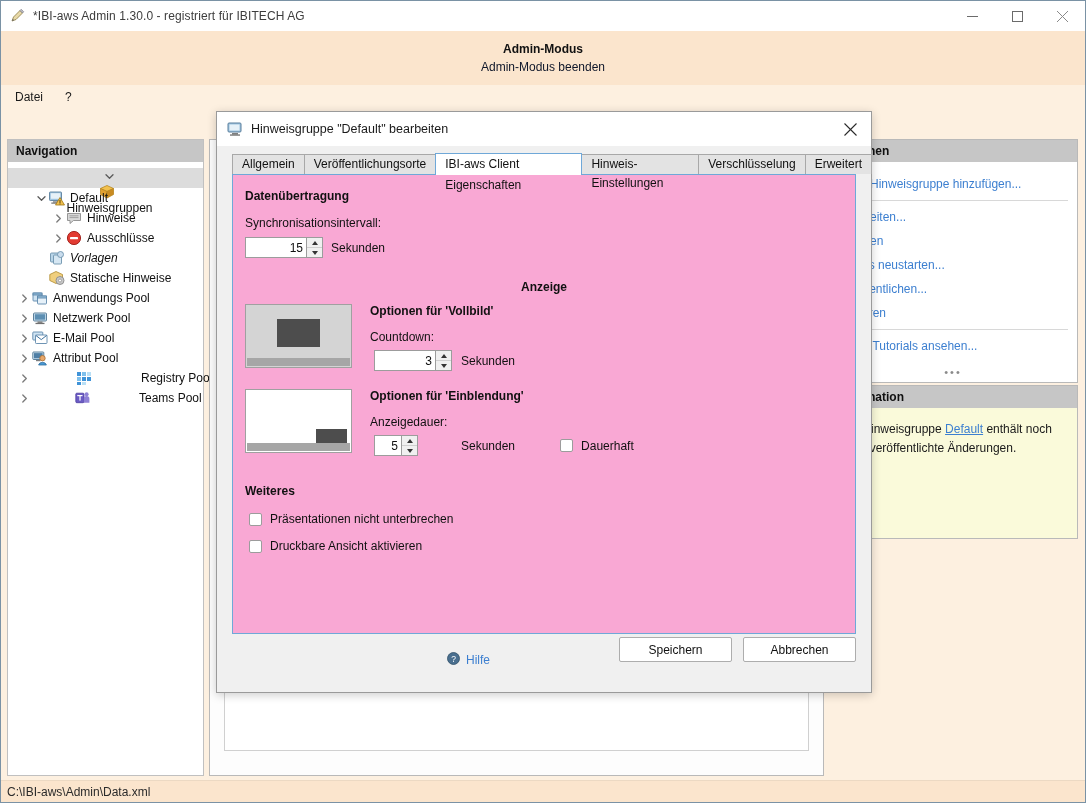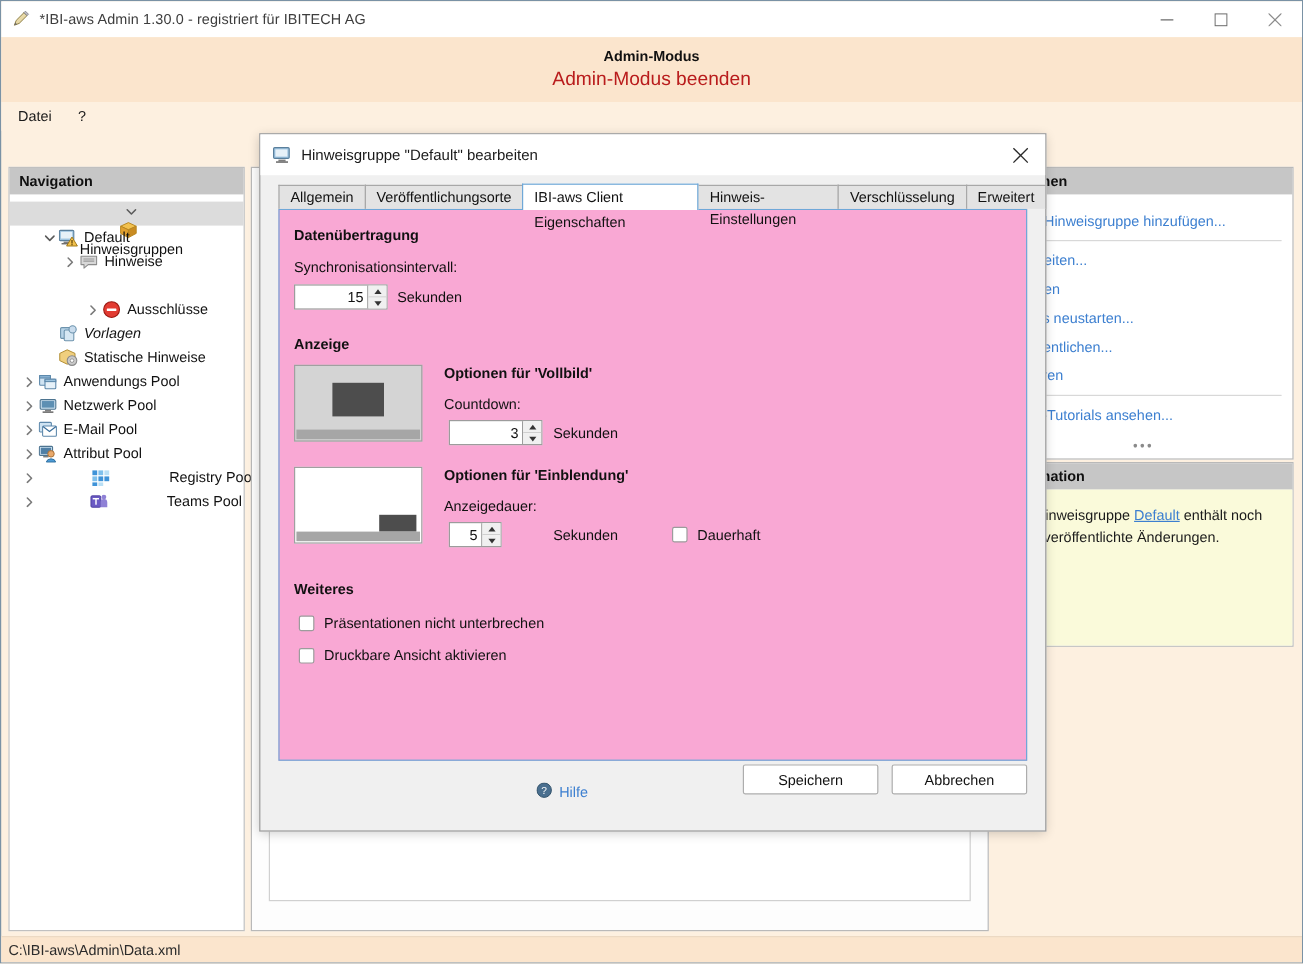--- a/index.html
+++ b/index.html
@@ -42,21 +42,21 @@
   .winbtn svg { display: block; }
 
   
   .banner {
     position: absolute; top: 30px; left: 0; right: 0; height: 54px;
     background: #fbe5cd;
     display: flex; flex-direction: column; align-items: center;
     justify-content: center; gap: 4px;
   }
   .banner-title { font-size: 12px; font-weight: bold; color: #111; }
-  .banner-link { font-size: 16px; color: #b91c1c; cursor: pointer; }
+  .banner-link { font-size: 12px; color: #0f172a; cursor: pointer; }
 
   
   .menubar {
     position: absolute; top: 84px; left: 0; right: 0; height: 24px;
     background: #fdf0e0; display: flex; align-items: center;
     padding-left: 14px; gap: 22px;
   }
   .menuitem { font-size: 12px; color: #1a1a1a; cursor: default; }
 
   
@@ -369,21 +369,21 @@
           </span>
           <span class="ticon">
             <svg width="16" height="16" viewBox="0 0 16 16">
               <path d="M1.5 3.5 h13 v7 h-7 l-3.5 3 v-3 h-2.5 z" fill="#d8d8d8" stroke="#8c8c8c" stroke-width="0.9" stroke-linejoin="round"></path>
               <line x1="3.5" y1="5.8" x2="12.5" y2="5.8" stroke="#9a9a9a" stroke-width="0.9"></line>
               <line x1="3.5" y1="7.6" x2="12.5" y2="7.6" stroke="#9a9a9a" stroke-width="0.9"></line>
             </svg>
           </span>
           <span class="tlabel">Hinweise</span>
         </div>
-        <div class="tree-row" style="padding-left: 61px; margin-top: 20px;">
+        <div class="tree-row" style="padding-left: 42px;">
           <span class="chev">
             <svg width="9" height="9" viewBox="0 0 9 9">
               <path d="M2.8 1 L6.3 4.5 L2.8 8" fill="none" stroke="#7a7a7a" stroke-width="1.3" stroke-linecap="round" stroke-linejoin="round"></path>
             </svg>
           </span>
           <span class="ticon">
             <svg width="16" height="16" viewBox="0 0 16 16">
               <circle cx="8" cy="8" r="6.6" fill="#e23b32" stroke="#9c1a14" stroke-width="0.9"></circle>
               <rect x="4" y="7" width="8" height="2.2" rx="0.4" fill="#ffffff"></rect>
             </svg>
@@ -590,21 +590,21 @@
                   <i></i>
                 </span>
               <span class="spin-btn down">
                   <i></i>
                 </span>
             </span>
           </span>
           <span class="lbl">Sekunden</span>
         </div>
 
-        <div class="grp-title" style="margin-top:22px;">Anzeige</div>
+        <div class="grp-title" style="margin-top:22px;text-align:center;">Anzeige</div>
 
         <div style="margin-top:10px; display:flex; gap:18px;">
           <div class="preview full">
             <div class="box"></div>
             <div class="shade"></div>
           </div>
           <div>
             <div class="grp-title">Optionen für 'Vollbild'</div>
             <div class="lbl" style="margin-top:12px;">Countdown:</div>
             <div style="margin-top:6px; display:flex; align-items:center; gap:9px; padding-left:4px;">

